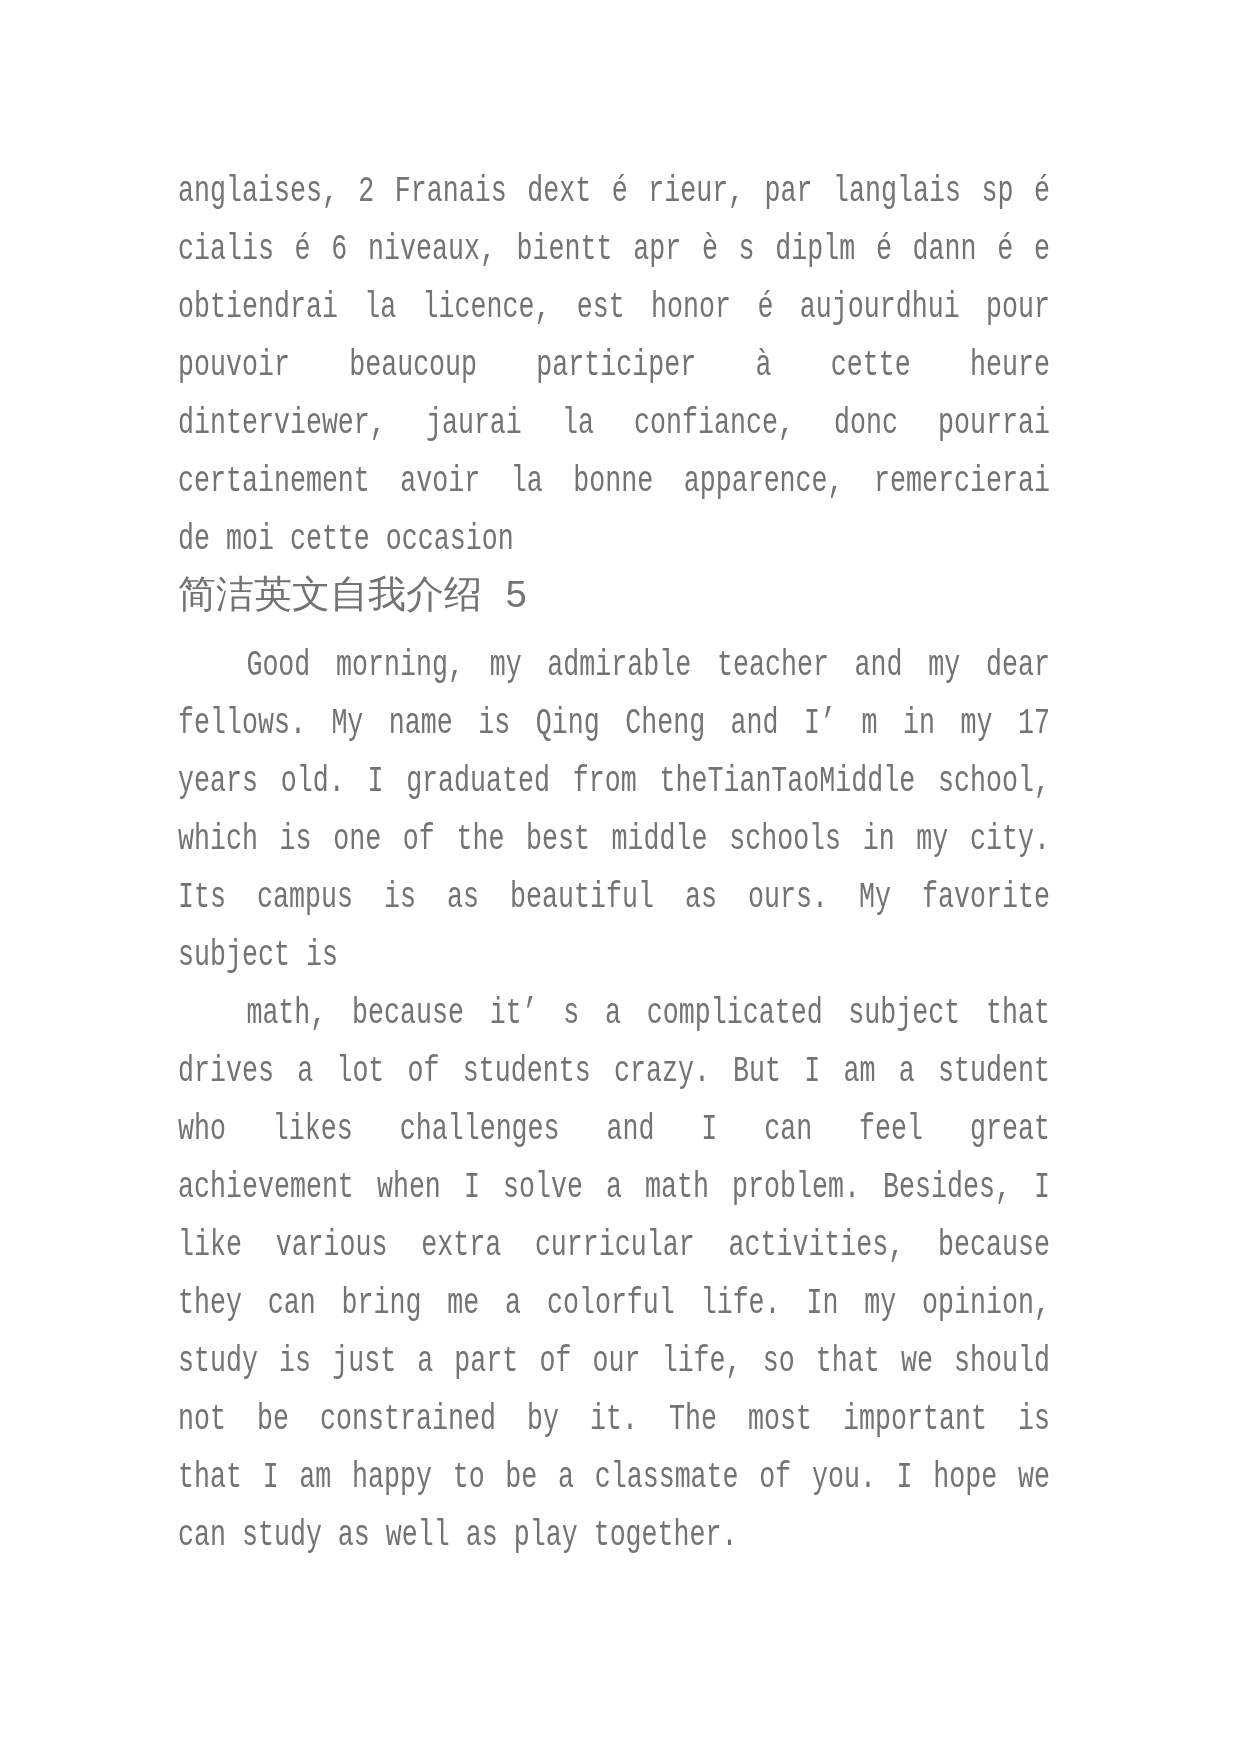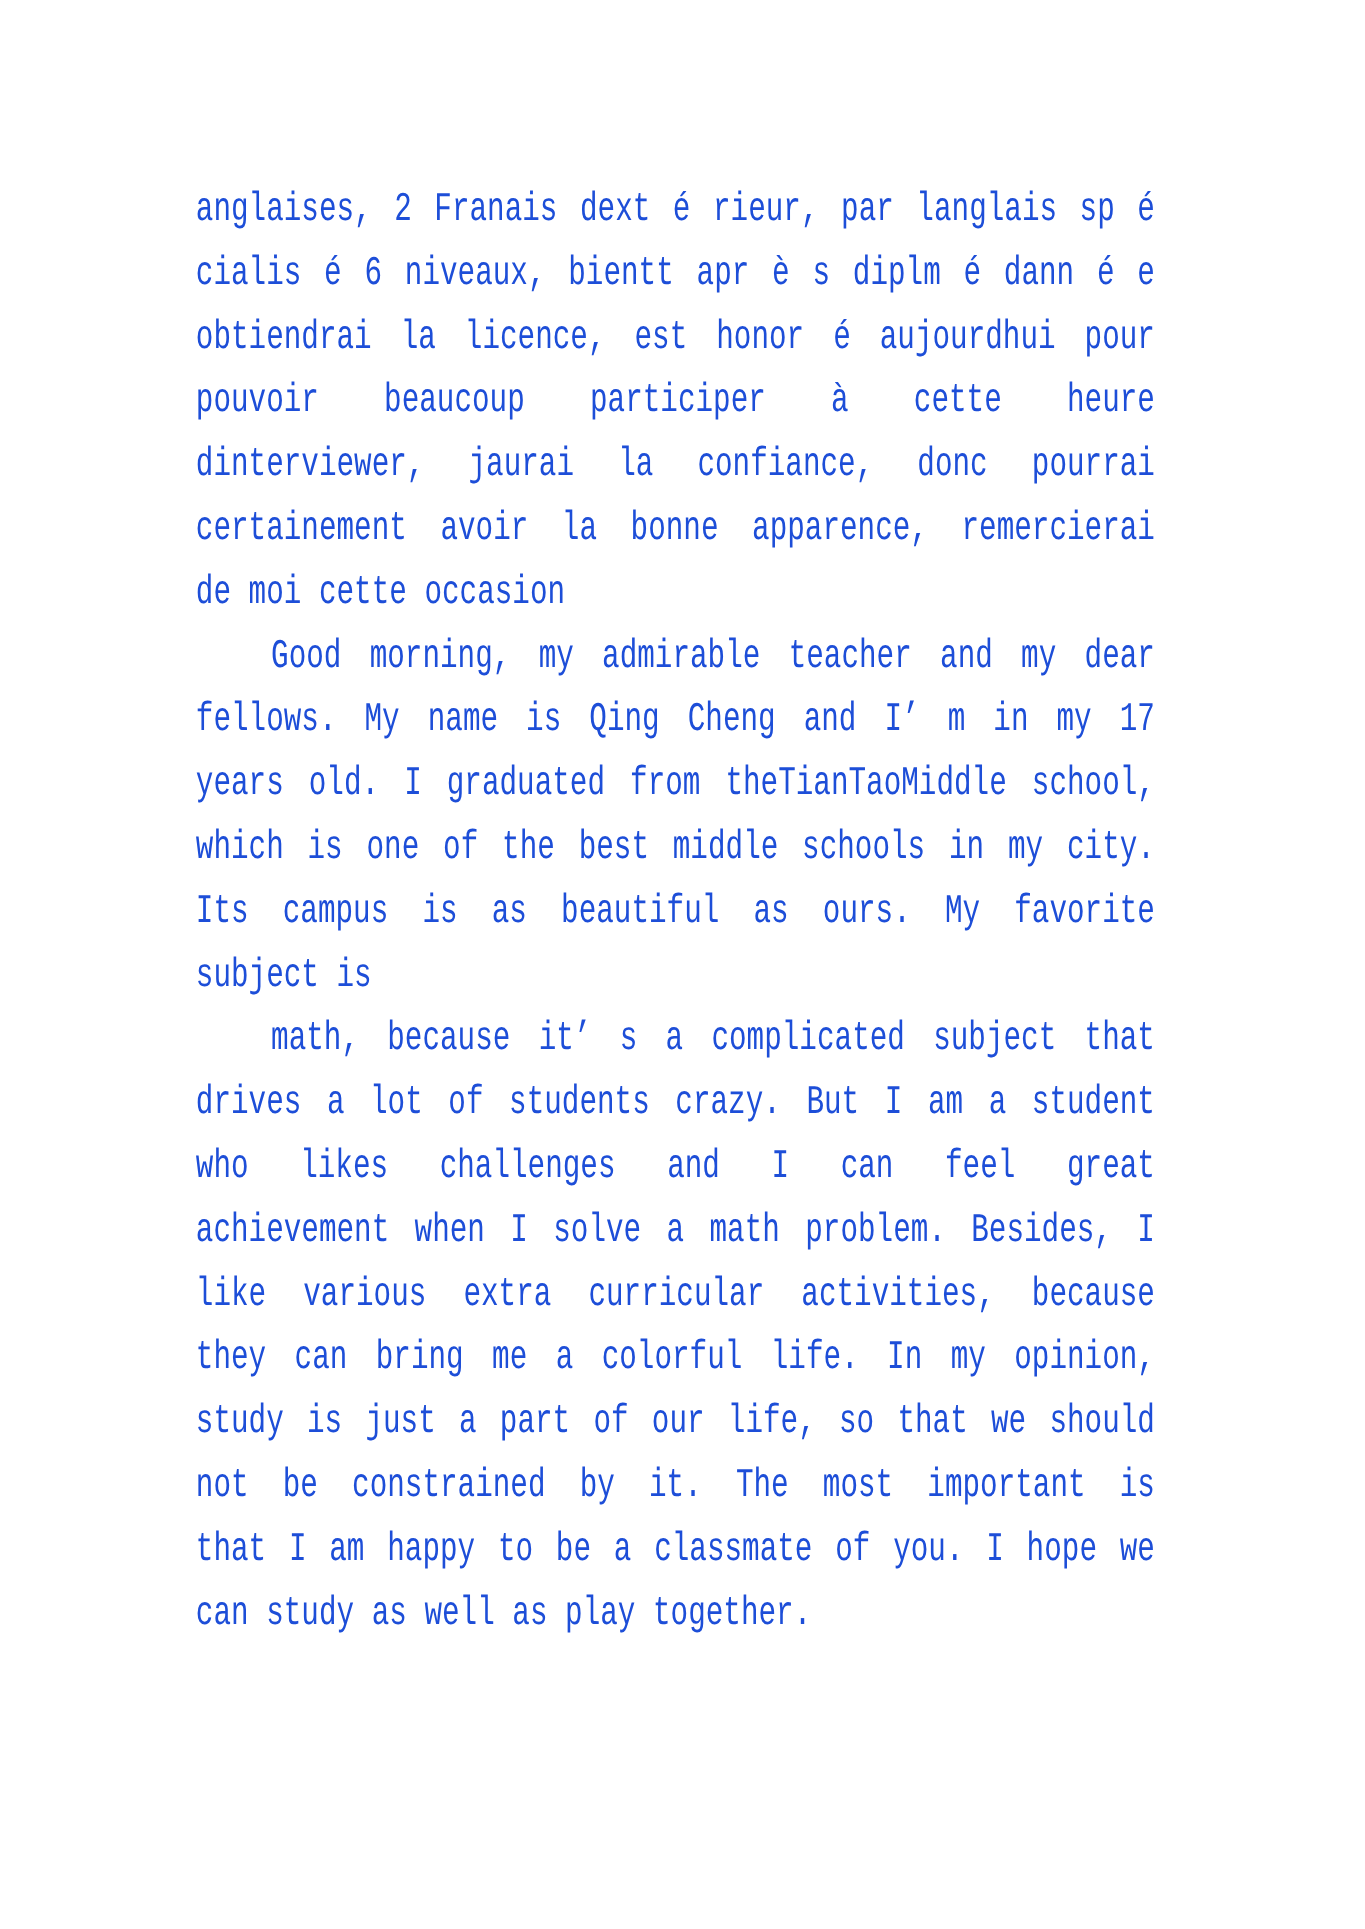--- a/index.html
+++ b/index.html
@@ -45,30 +45,31 @@
     line-height: 58px;
     height: 58px;
     margin-bottom: 10px;
     font-weight: 400;
     font-family: "Liberation Mono", "DejaVu Sans Mono", monospace;
   }
 </style>
 </head>
 <body>
 
-<div class="page" style="background: rgb(255, 255, 255); color: #1d4ed8;">
+<div class="page" style="background: rgb(255, 255, 255); color: #737373;">
     <div class="paragraph">
       <div class="line justify">anglaises, 2 Franais dext é rieur, par langlais sp é</div>
       <div class="line justify">cialis é  6 niveaux, bientt apr è s diplm é  dann é e</div>
       <div class="line justify">obtiendrai la licence, est honor é  aujourdhui pour</div>
       <div class="line justify">pouvoir beaucoup participer à cette heure</div>
       <div class="line justify">dinterviewer, jaurai la confiance, donc pourrai</div>
       <div class="line justify">certainement avoir la bonne apparence, remercierai</div>
       <div class="line">de moi cette occasion</div>
     </div>
+    <div class="heading-line">简洁英文自我介绍 5</div>
     <div class="paragraph">
       <div class="line justify indent">Good morning, my admirable teacher and my dear</div>
       <div class="line justify">fellows. My name is Qing Cheng and I’ m in my 17</div>
       <div class="line justify">years old. I graduated from theTianTaoMiddle school,</div>
       <div class="line justify">which is one of the best middle schools in my city.</div>
       <div class="line justify">Its campus is as beautiful as ours. My favorite</div>
       <div class="line">subject is</div>
     </div>
     <div class="paragraph">
       <div class="line justify indent">math, because it’ s a complicated subject that</div>

